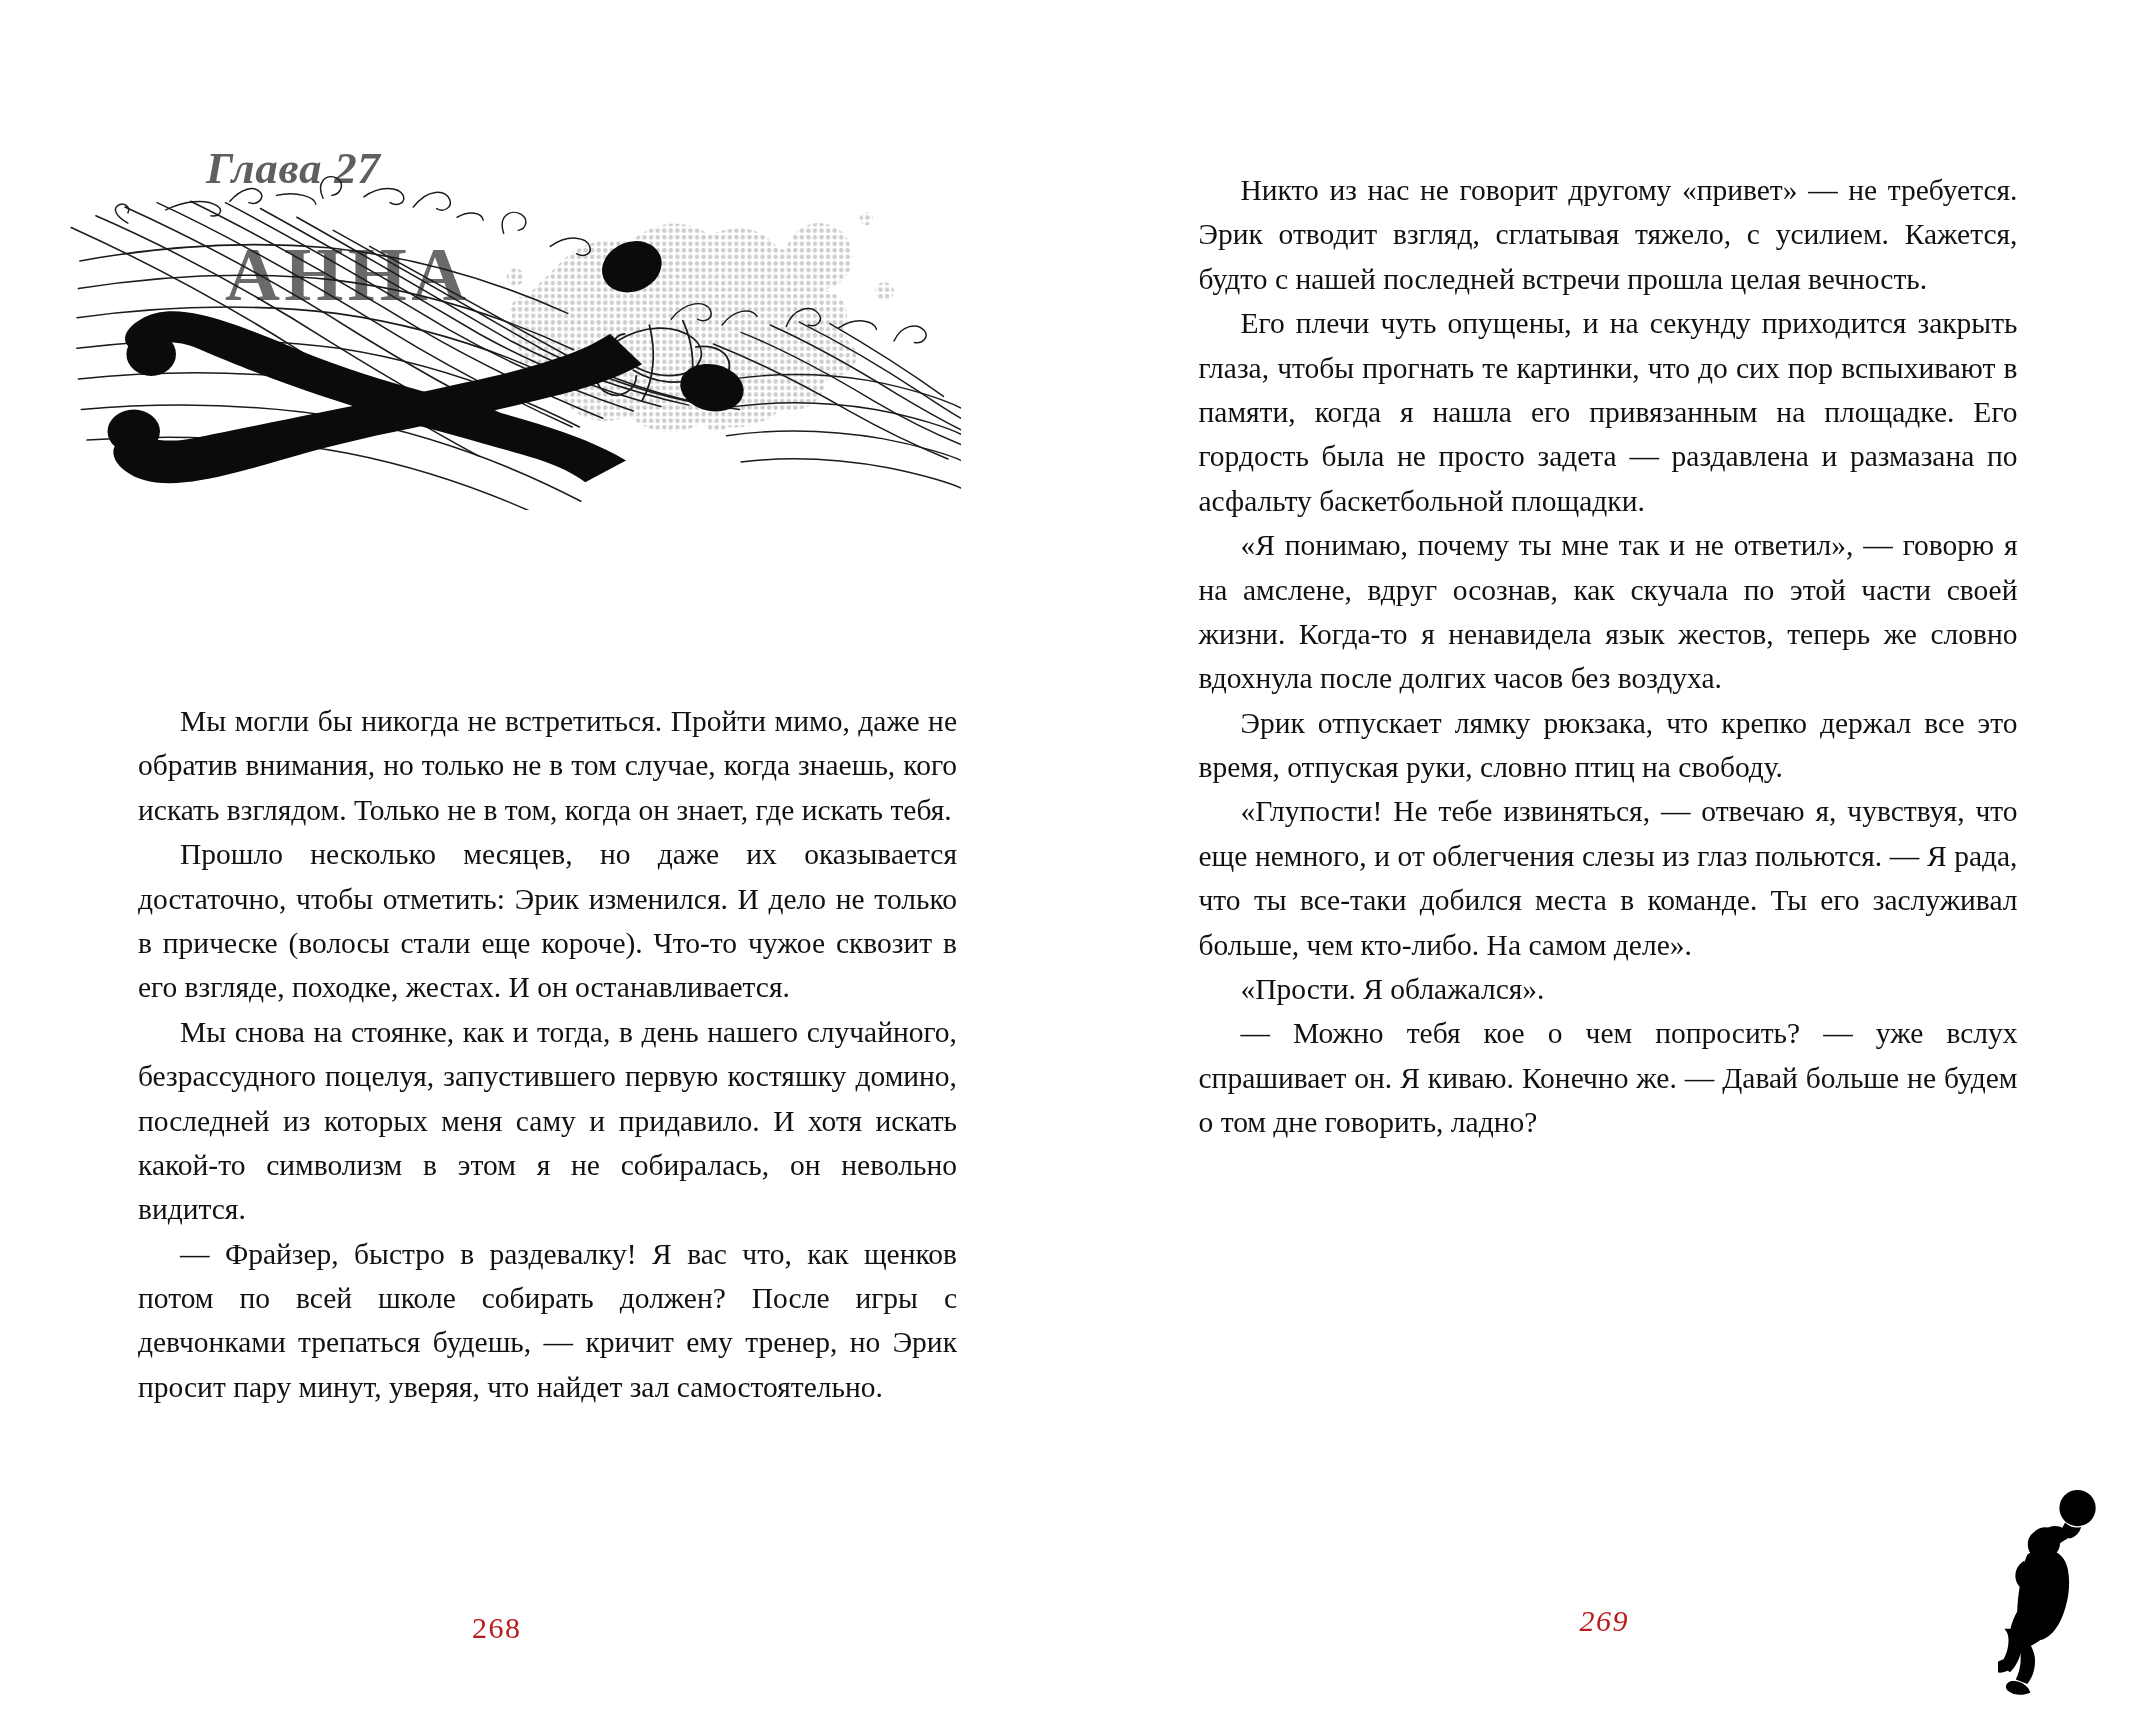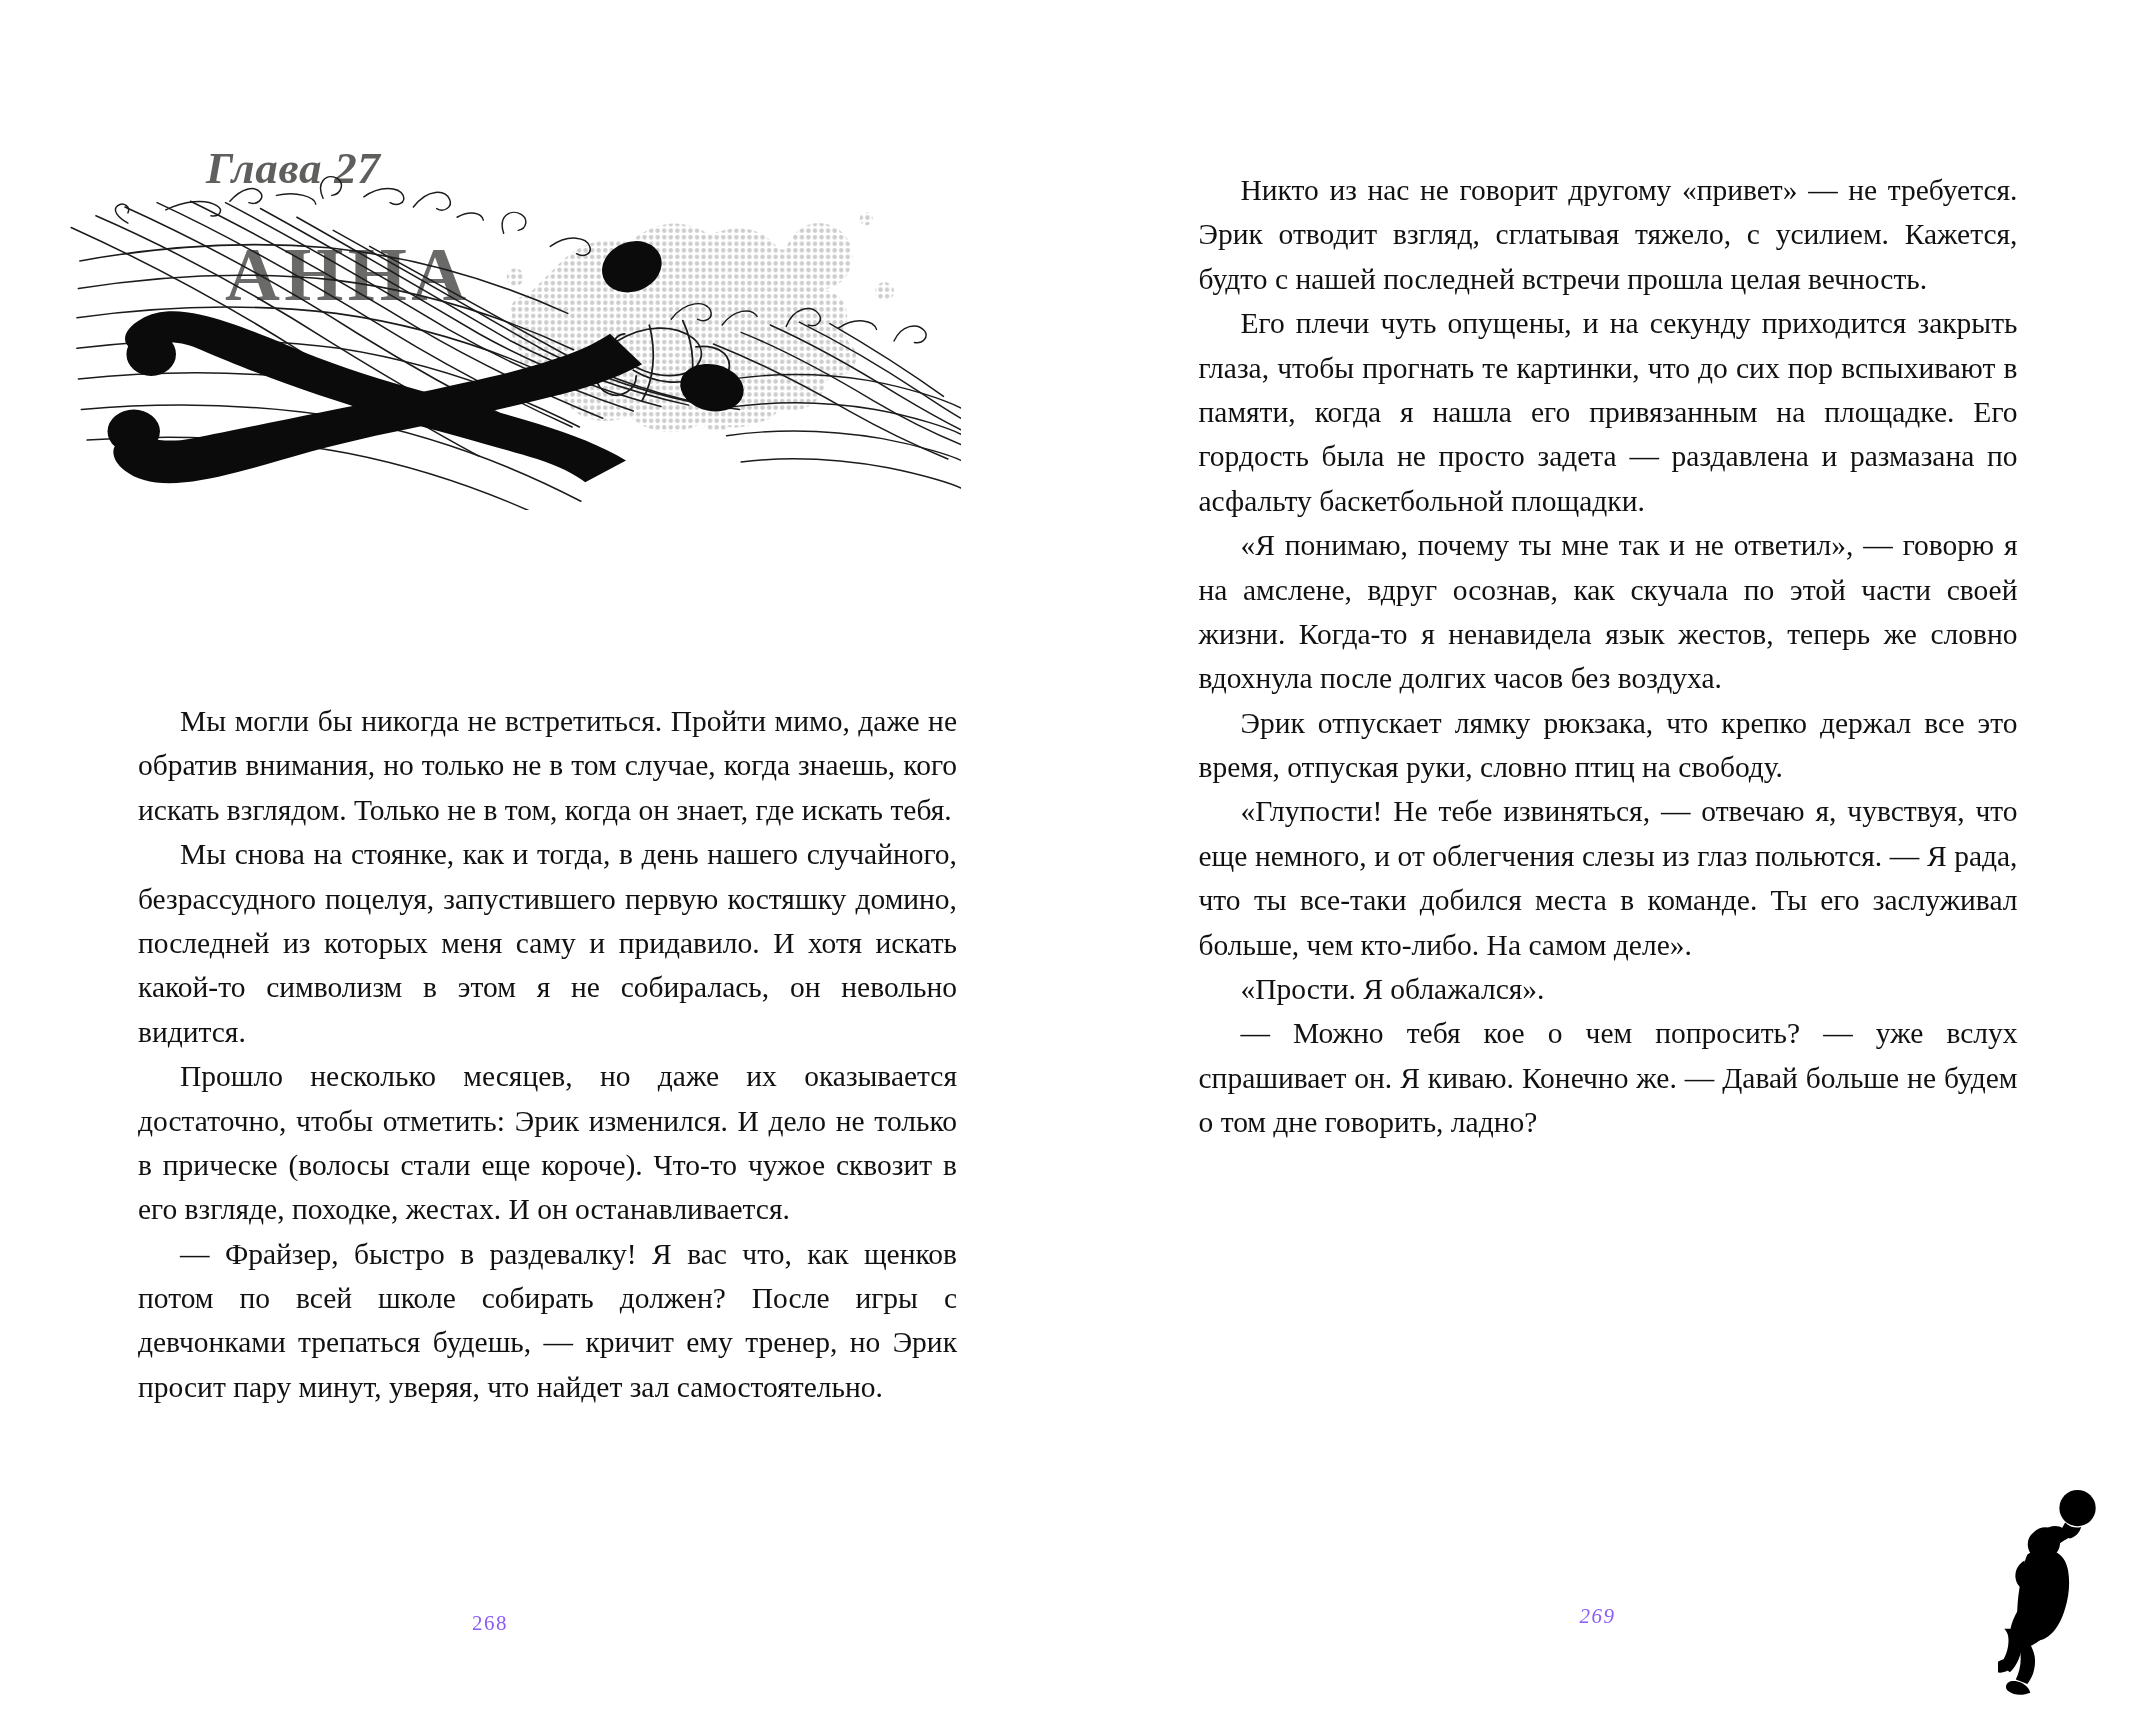--- a/index.html
+++ b/index.html
@@ -83,22 +83,22 @@
   .body-col p {
     margin: 0;
     text-indent: 0;
   }
   .body-col p.ind {
     text-indent: 42px;
   }
 
   .folio {
     position: absolute;
-    font-size: 21px;
-    color: #8b5cf6;
+    font-size: 30px;
+    color: #b91c1c;
     letter-spacing: 1.5px;
   }
   .page-left .folio  { left: 472px; top: 1611px; }
   .page-right .folio { left: 504px; top: 1604px; font-style: italic; }
 
   .player {
     position: absolute;
     right: 7.3px;
     bottom: 23px;
     width: 146px;
@@ -239,22 +239,22 @@
           <ellipse cx="788" cy="126" rx="42" ry="34" transform="rotate(-22 788 126)"></ellipse>
           <ellipse cx="898" cy="292" rx="44" ry="32" transform="rotate(12 898 292)"></ellipse>
           <ellipse cx="128" cy="246" rx="34" ry="30"></ellipse>
           <ellipse cx="104" cy="352" rx="36" ry="30"></ellipse>
         </g>
       </svg>
     </div>
 
     <div class="body-col">
       <p class="ind">Мы могли бы никогда не встретиться. Пройти мимо, даже не обратив внимания, но только не в том случае, когда знаешь, кого искать взглядом. Только не в том, когда он знает, где искать тебя.</p>
+      <p class="ind">Прошло несколько месяцев, но даже их оказывается достаточно, чтобы отметить: Эрик изменился. И дело не только в прическе (волосы стали еще короче). Что-то чужое сквозит в его взгляде, походке, жестах. И он останавливается.</p>
       <p class="ind">Мы снова на стоянке, как и тогда, в день нашего случайного, безрассудного поцелуя, запустившего первую костяшку домино, последней из которых меня саму и придавило. И хотя искать какой-то символизм в этом я не собиралась, он невольно видится.</p>
-      <p class="ind">Прошло несколько месяцев, но даже их оказывается достаточно, чтобы отметить: Эрик изменился. И дело не только в прическе (волосы стали еще короче). Что-то чужое сквозит в его взгляде, походке, жестах. И он останавливается.</p>
       <p class="ind">— Фрайзер, быстро в раздевалку! Я вас что, как щенков потом по всей школе собирать должен? После игры с девчонками трепаться будешь, — кричит ему тренер, но Эрик просит пару минут, уверяя, что найдет зал самостоятельно.</p>
     </div>
 
     <div class="folio">268</div>
   </div>
 
   <div class="page page-right">
 
     <div class="body-col">
       <p class="ind">Никто из нас не говорит другому «привет» — не требуется. Эрик отводит взгляд, сглатывая тяжело, с усилием. Кажется, будто с нашей последней встречи прошла целая вечность.</p>

